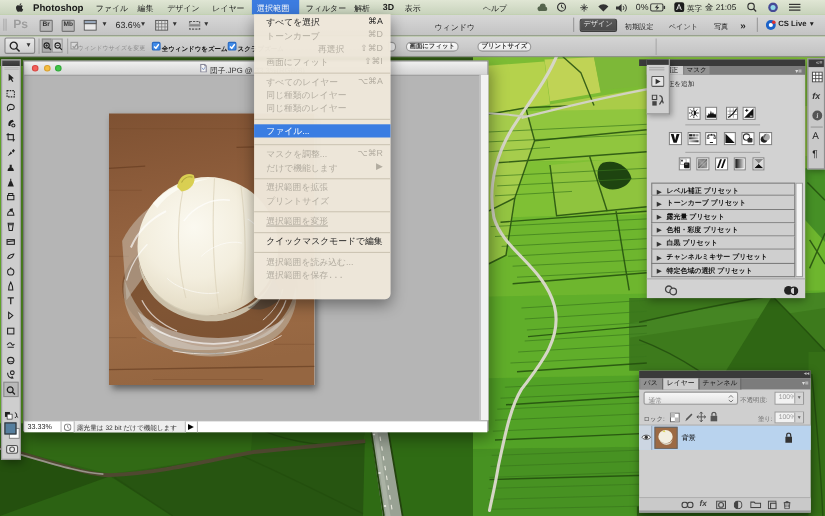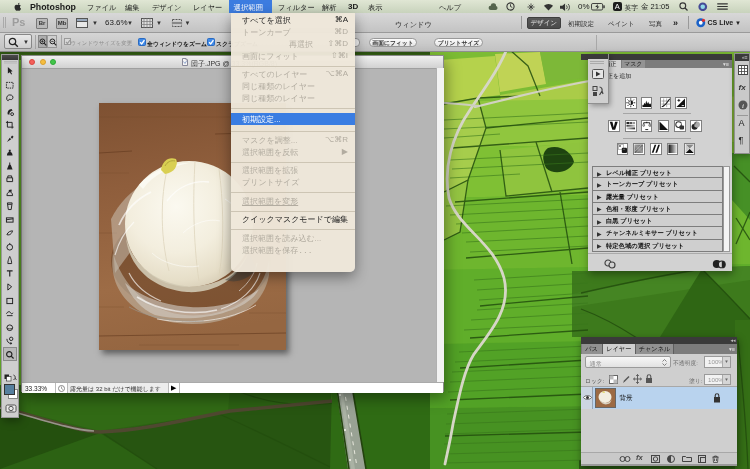--- a/index.html
+++ b/index.html
@@ -801,25 +801,25 @@
     <span style="position:absolute;right:7px;top:26px;color:#b2aca0;z-index:1;">⇧⌘D</span>
     <span style="position:absolute;left:11.5px;top:38px;color:#b2aca0;z-index:1;">画面にフィット</span>
     <span style="position:absolute;right:7px;top:38px;color:#b2aca0;z-index:1;">⇧⌘I</span>
     <div style="position:absolute;left:0;top:52.5px;width:124.5px;height:1px;background:#cdc5b4;"></div>
     <span style="position:absolute;left:11.5px;top:56px;color:#b2aca0;z-index:1;">すべてのレイヤー</span>
     <span style="position:absolute;right:7px;top:56px;color:#b2aca0;z-index:1;">⌥⌘A</span>
     <span style="position:absolute;left:11.5px;top:67.5px;color:#b2aca0;z-index:1;">同じ種類のレイヤー</span>
     <span style="position:absolute;left:11.5px;top:79.5px;color:#b2aca0;z-index:1;">同じ種類のレイヤー</span>
     <div style="position:absolute;left:0;top:94.7px;width:124.5px;height:1px;background:#cdc5b4;"></div>
     <div style="position:absolute;left:0;top:100px;width:124.5px;height:12px;background:#3a7de2;"></div>
-    <span style="position:absolute;left:11.5px;top:100.5px;color:#fff;z-index:1;">初期設定...</span>
+    <span style="position:absolute;left:11.5px;top:100.5px;color:#fff;z-index:1;">ファイル...</span>
     <div style="position:absolute;left:0;top:118.3px;width:124.5px;height:1px;background:#cdc5b4;"></div>
     <span style="position:absolute;left:11.5px;top:121.5px;color:#b2aca0;z-index:1;">マスクを調整...</span>
     <span style="position:absolute;right:7px;top:121.5px;color:#b2aca0;z-index:1;">⌥⌘R</span>
-    <span style="position:absolute;left:11.5px;top:133.5px;color:#b2aca0;z-index:1;">選択範囲を反転</span>
+    <span style="position:absolute;left:11.5px;top:133.5px;color:#b2aca0;z-index:1;">だけで機能します</span>
     <span style="position:absolute;right:7px;top:133.5px;color:#b2aca0;z-index:1;">▶</span>
     <div style="position:absolute;left:0;top:148.7px;width:124.5px;height:1px;background:#cdc5b4;"></div>
     <span style="position:absolute;left:11.5px;top:152px;color:#b2aca0;z-index:1;">選択範囲を拡張</span>
     <span style="position:absolute;left:11.5px;top:164px;color:#b2aca0;z-index:1;">プリントサイズ</span>
     <div style="position:absolute;left:0;top:179.1px;width:124.5px;height:1px;background:#cdc5b4;"></div>
     <span style="position:absolute;left:11.5px;top:182.5px;color:#b2aca0;z-index:1;text-decoration:underline;">選択範囲を変形</span>
     <div style="position:absolute;left:0;top:197.7px;width:124.5px;height:1px;background:#cdc5b4;"></div>
     <span style="position:absolute;left:11.5px;top:201px;color:#1c1c1c;z-index:1;">クイックマスクモードで編集</span>
     <div style="position:absolute;left:0;top:216.2px;width:124.5px;height:1px;background:#cdc5b4;"></div>
     <span style="position:absolute;left:11.5px;top:219.5px;color:#b2aca0;z-index:1;">選択範囲を読み込む...</span>

